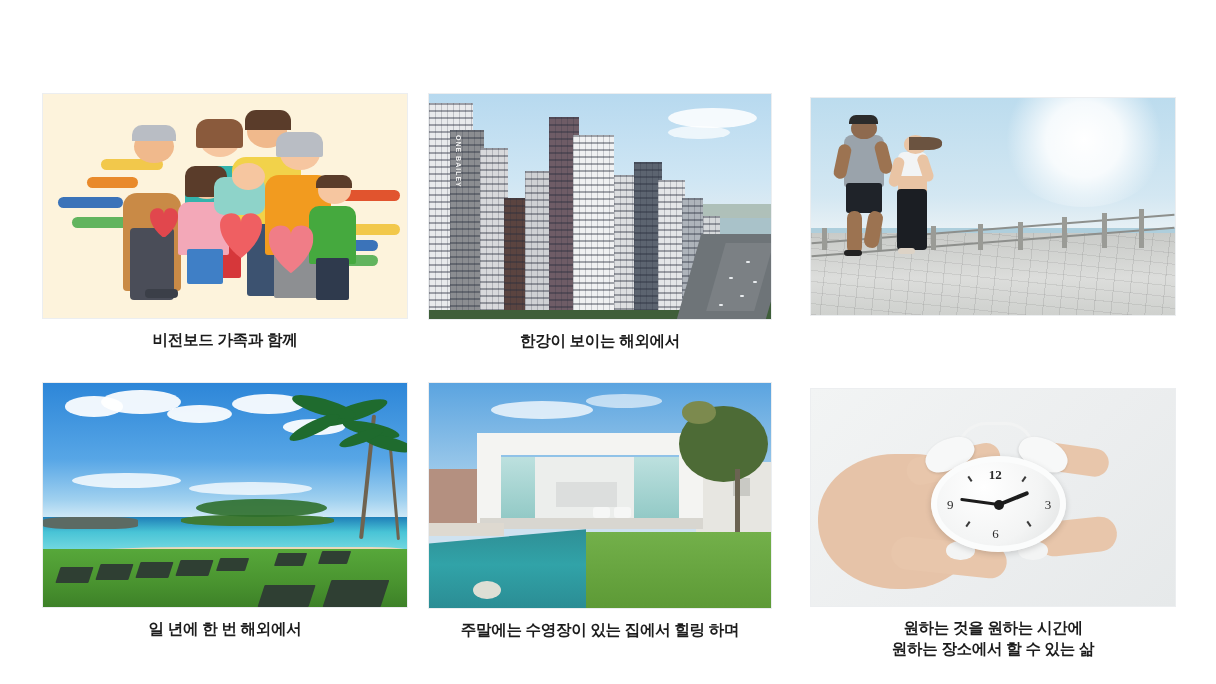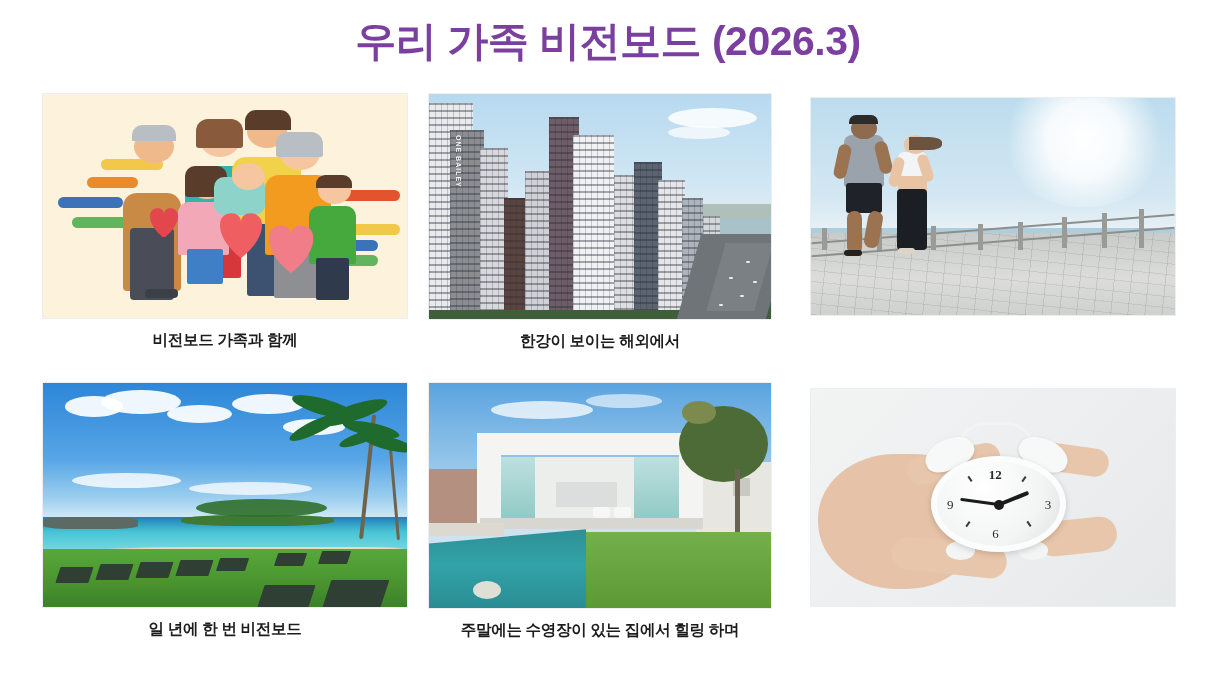--- a/index.html
+++ b/index.html
@@ -159,21 +159,20 @@
   .numeral { position: absolute; font-size: 13px; color: #2b2b2b; font-family: "Liberation Serif", serif; }
   .tick { position: absolute; width: 1.5px; height: 6px; background: #3a3a3a; }
   .needle { position: absolute; background: #1c1c1c; border-radius: 2px; transform-origin: left center; }
   .pivot { position: absolute; width: 10px; height: 10px; border-radius: 50%; background: #1b1b1b; }
 </style>
 </head>
 <body>
 
 <div class="board">
 
-  <div class="board-title">우리 가족 비전보드 (2026.3)</div>
 
   <div class="grid">
 
     <div class="cell cell-0">
       <div class="photo p1">
 
         <div class="lyr stripe" style="left:4%;top:46%;width:18%;background:#3b73b9;"></div>
         <div class="lyr stripe" style="left:8%;top:55%;width:16%;background:#62b45e;"></div>
         <div class="lyr stripe" style="left:12%;top:37%;width:14%;background:#e98a2b;"></div>
         <div class="lyr stripe" style="left:16%;top:29%;width:17%;background:#f2c84b;"></div>
@@ -337,21 +336,21 @@
         <div class="lounger" style="left:15%;top:81%;width:9%;height:7%;"></div>
         <div class="lounger" style="left:26%;top:80%;width:9%;height:7%;"></div>
         <div class="lounger" style="left:37%;top:79%;width:9%;height:7%;"></div>
         <div class="lounger" style="left:48%;top:78%;width:8%;height:6%;"></div>
         <div class="lounger" style="left:64%;top:76%;width:8%;height:6%;"></div>
         <div class="lounger" style="left:76%;top:75%;width:8%;height:6%;"></div>
         <div class="lounger" style="left:60%;top:90%;width:14%;height:10%;"></div>
         <div class="lounger" style="left:78%;top:88%;width:16%;height:12%;"></div>
       </div>
       <div class="caption">
-        <div>일 년에 한 번 비전보드</div>
+        <div>일 년에 한 번 해외에서</div>
       </div>
     </div>
 
     <div class="cell cell-4">
       <div class="photo p5">
         <div class="cloud" style="left:18%;top:8%;width:30%;height:8%;opacity:.75;"></div>
         <div class="cloud" style="left:46%;top:5%;width:22%;height:6%;opacity:.6;"></div>
 
         <div class="lyr" style="left:0;top:38%;width:18%;height:26%;background:#b49080;"></div>
         <div class="lyr" style="right:0;top:35%;width:22%;height:32%;background:#e7e6e1;"></div>
@@ -401,16 +400,20 @@
           <div class="numeral" style="left:8%;top:42%;">9</div>
           <div class="tick" style="left:26%;top:16%;transform:rotate(-35deg);"></div>
           <div class="tick" style="left:70%;top:16%;transform:rotate(35deg);"></div>
           <div class="tick" style="left:74%;top:70%;transform:rotate(-35deg);"></div>
           <div class="tick" style="left:24%;top:70%;transform:rotate(35deg);"></div>
           <div class="needle" style="left:50%;top:49%;width:27%;height:4px;transform:rotate(-22deg);"></div>
           <div class="needle" style="left:50%;top:49%;width:31%;height:3px;transform:rotate(188deg);"></div>
           <div class="pivot" style="left:46%;top:45%;"></div>
         </div>
       </div>
+      <div class="caption">
+        <div>원하는 것을 원하는 시간에</div>
+        <div>원하는 장소에서 할 수 있는 삶</div>
+      </div>
     </div>
 
   </div>
 </div>
 
 </body></html>

